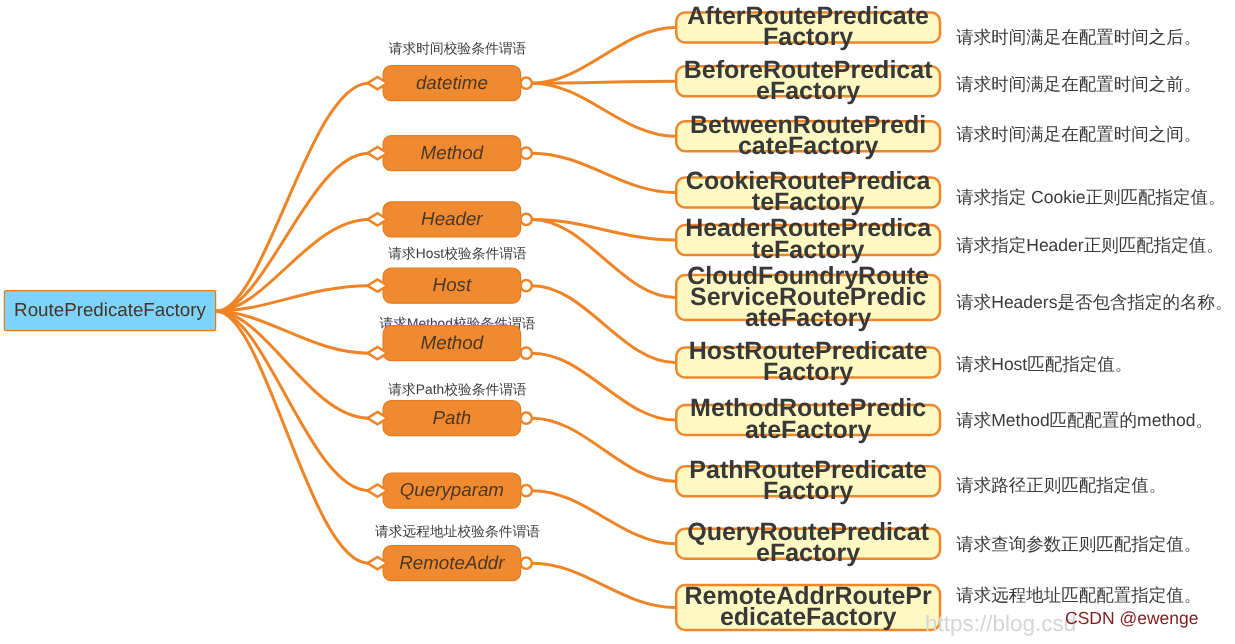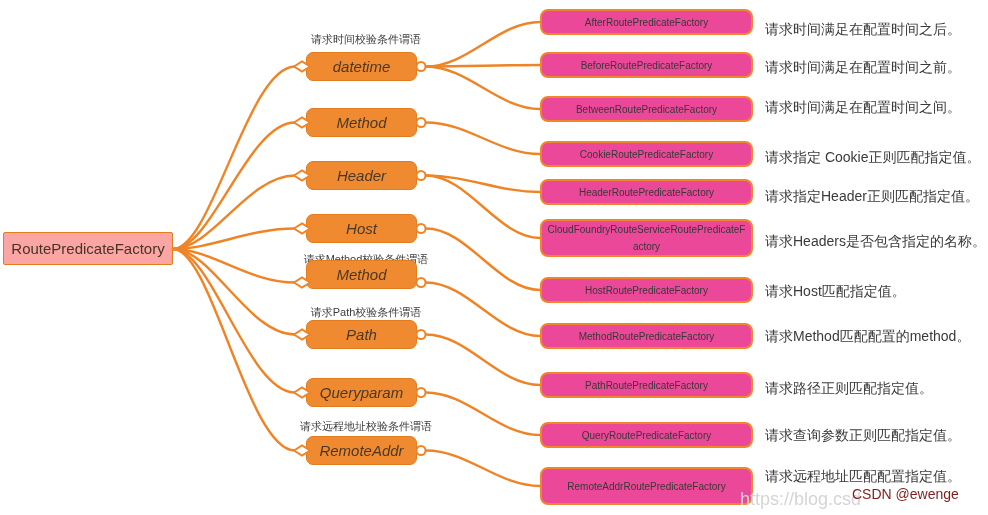--- a/index.html
+++ b/index.html
@@ -9,41 +9,42 @@
     width: 988px; height: 515px; position: relative; overflow: hidden;
   }
   #canvas { position: relative; width: 988px; height: 515px; background: #ffffff; }
 
   svg.links { position: absolute; left: 0; top: 0; z-index: 2; pointer-events: none; }
 
   .node { position: absolute; z-index: 1; display: flex; align-items: center; justify-content: center; }
 
   .root-box {
     left: 3px; width: 170px; height: 33px;
-    background: #fca5a5; border: 1px solid #E27C1C; border-radius: 2px;
+    background: #7dd3fc; border: 1px solid #E27C1C; border-radius: 2px;
     color: #463524; font-size: 15px;
   }
 
   .branch-box {
     left: 306px; width: 111px; height: 29px;
     background: #F08A30; border: 1.5px solid #E27C1C; border-radius: 7px;
     color: #4A3826; font-size: 15px; font-style: italic;
   }
 
   .branch-label {
     position: absolute; left: 236px; width: 260px; height: 16px;
     text-align: center; font-size: 11px; color: #3C3C3C; z-index: 1;
     line-height: 16px;
   }
 
   .leaf {
     left: 540px; width: 213px; height: 26px;
-    background: #ec4899; border: 2px solid #F0862C; border-radius: 8px;
-    color: #383838; font-size: 10px; line-height: 17px;
+    background: #fef9c3; border: 2px solid #F0862C; border-radius: 8px;
+    color: #383838; font-size: 20px; line-height: 17px;
     padding: 0 5px;
+    font-weight: bold;
   }
   .leaf.tall { height: 38px; }
   .leaf span { word-break: break-all; text-align: center; width: 100%; }
 
   .desc {
     position: absolute; left: 765px; height: 18px; line-height: 18px;
     font-size: 14px; color: #3A3A3A; white-space: nowrap; z-index: 1;
   }
 
   .watermark-url {
@@ -102,20 +103,21 @@
       <circle cx="421" cy="282.5" r="4.5"></circle>
       <circle cx="421" cy="334.5" r="4.5"></circle>
       <circle cx="421" cy="392.5" r="4.5"></circle>
       <circle cx="421" cy="450.5" r="4.5"></circle>
     </g>
   </svg>
 
   <div class="node root-box" style="top:232px">RoutePredicateFactory</div>
 
   <div class="branch-label" style="top:31px">请求时间校验条件谓语</div>
+  <div class="branch-label" style="top:195px">请求Host校验条件谓语</div>
   <div class="branch-label" style="top:251px">请求Method校验条件谓语</div>
   <div class="branch-label" style="top:304px">请求Path校验条件谓语</div>
   <div class="branch-label" style="top:418px">请求远程地址校验条件谓语</div>
 
   <div class="node branch-box" style="top:52px">datetime</div>
   <div class="node branch-box" style="top:108px">Method</div>
   <div class="node branch-box" style="top:161px">Header</div>
   <div class="node branch-box" style="top:214px">Host</div>
   <div class="node branch-box" style="top:260px">Method</div>
   <div class="node branch-box" style="top:320px">Path</div>

